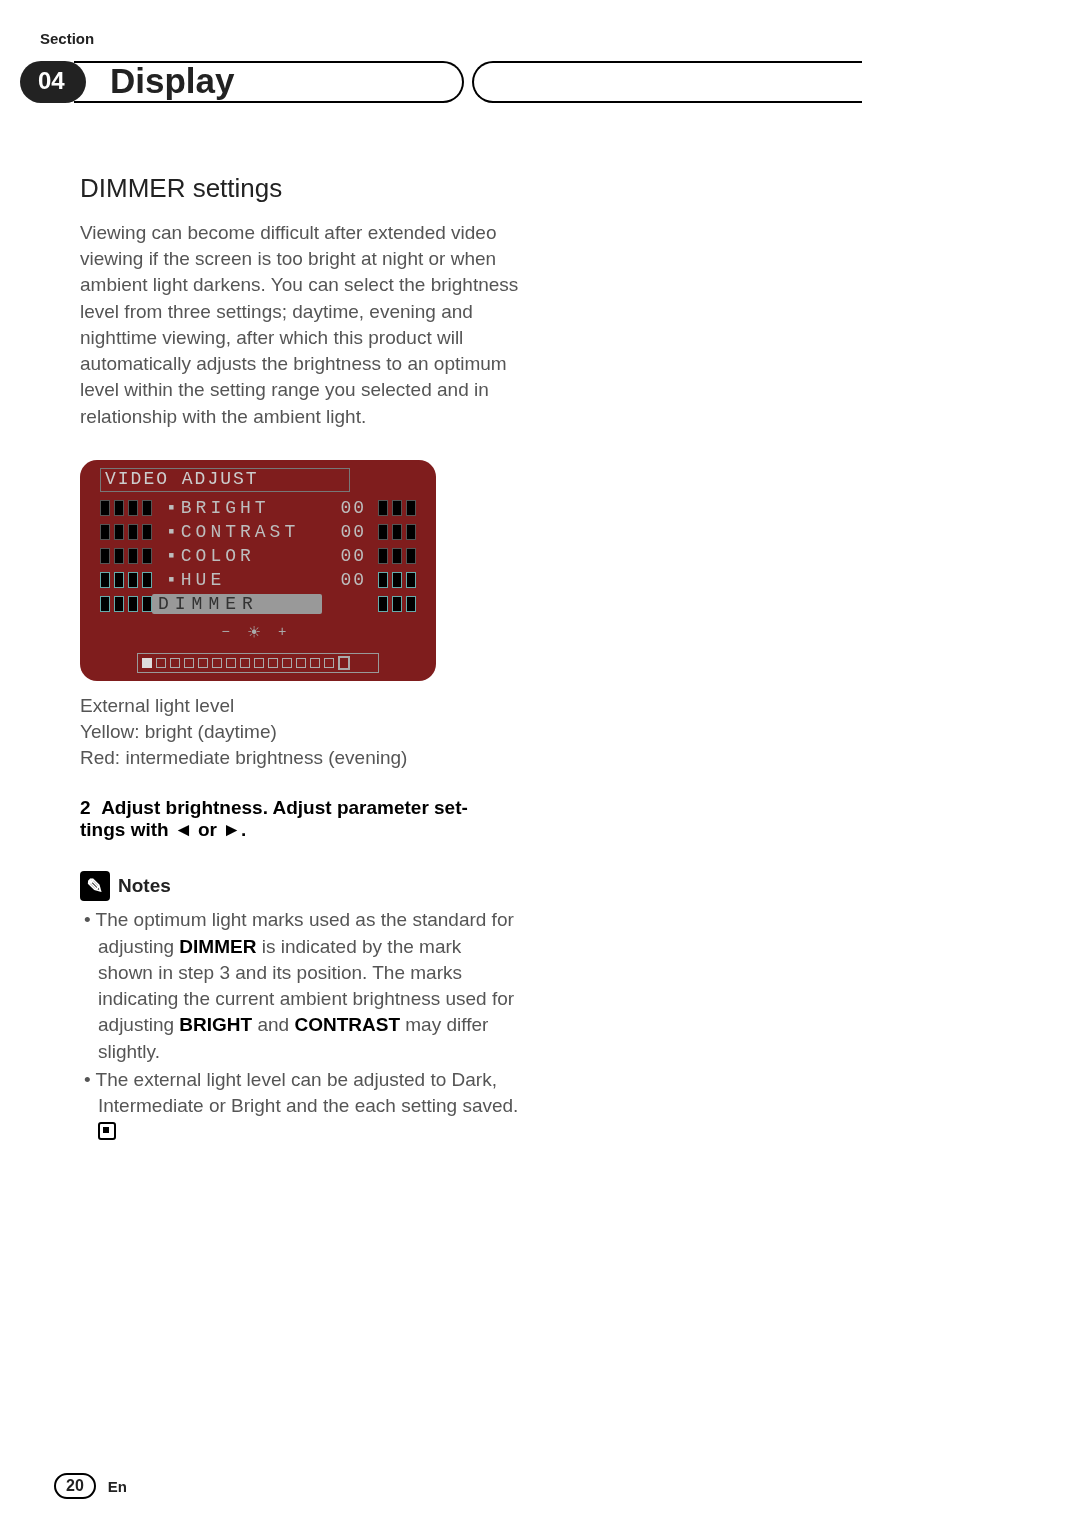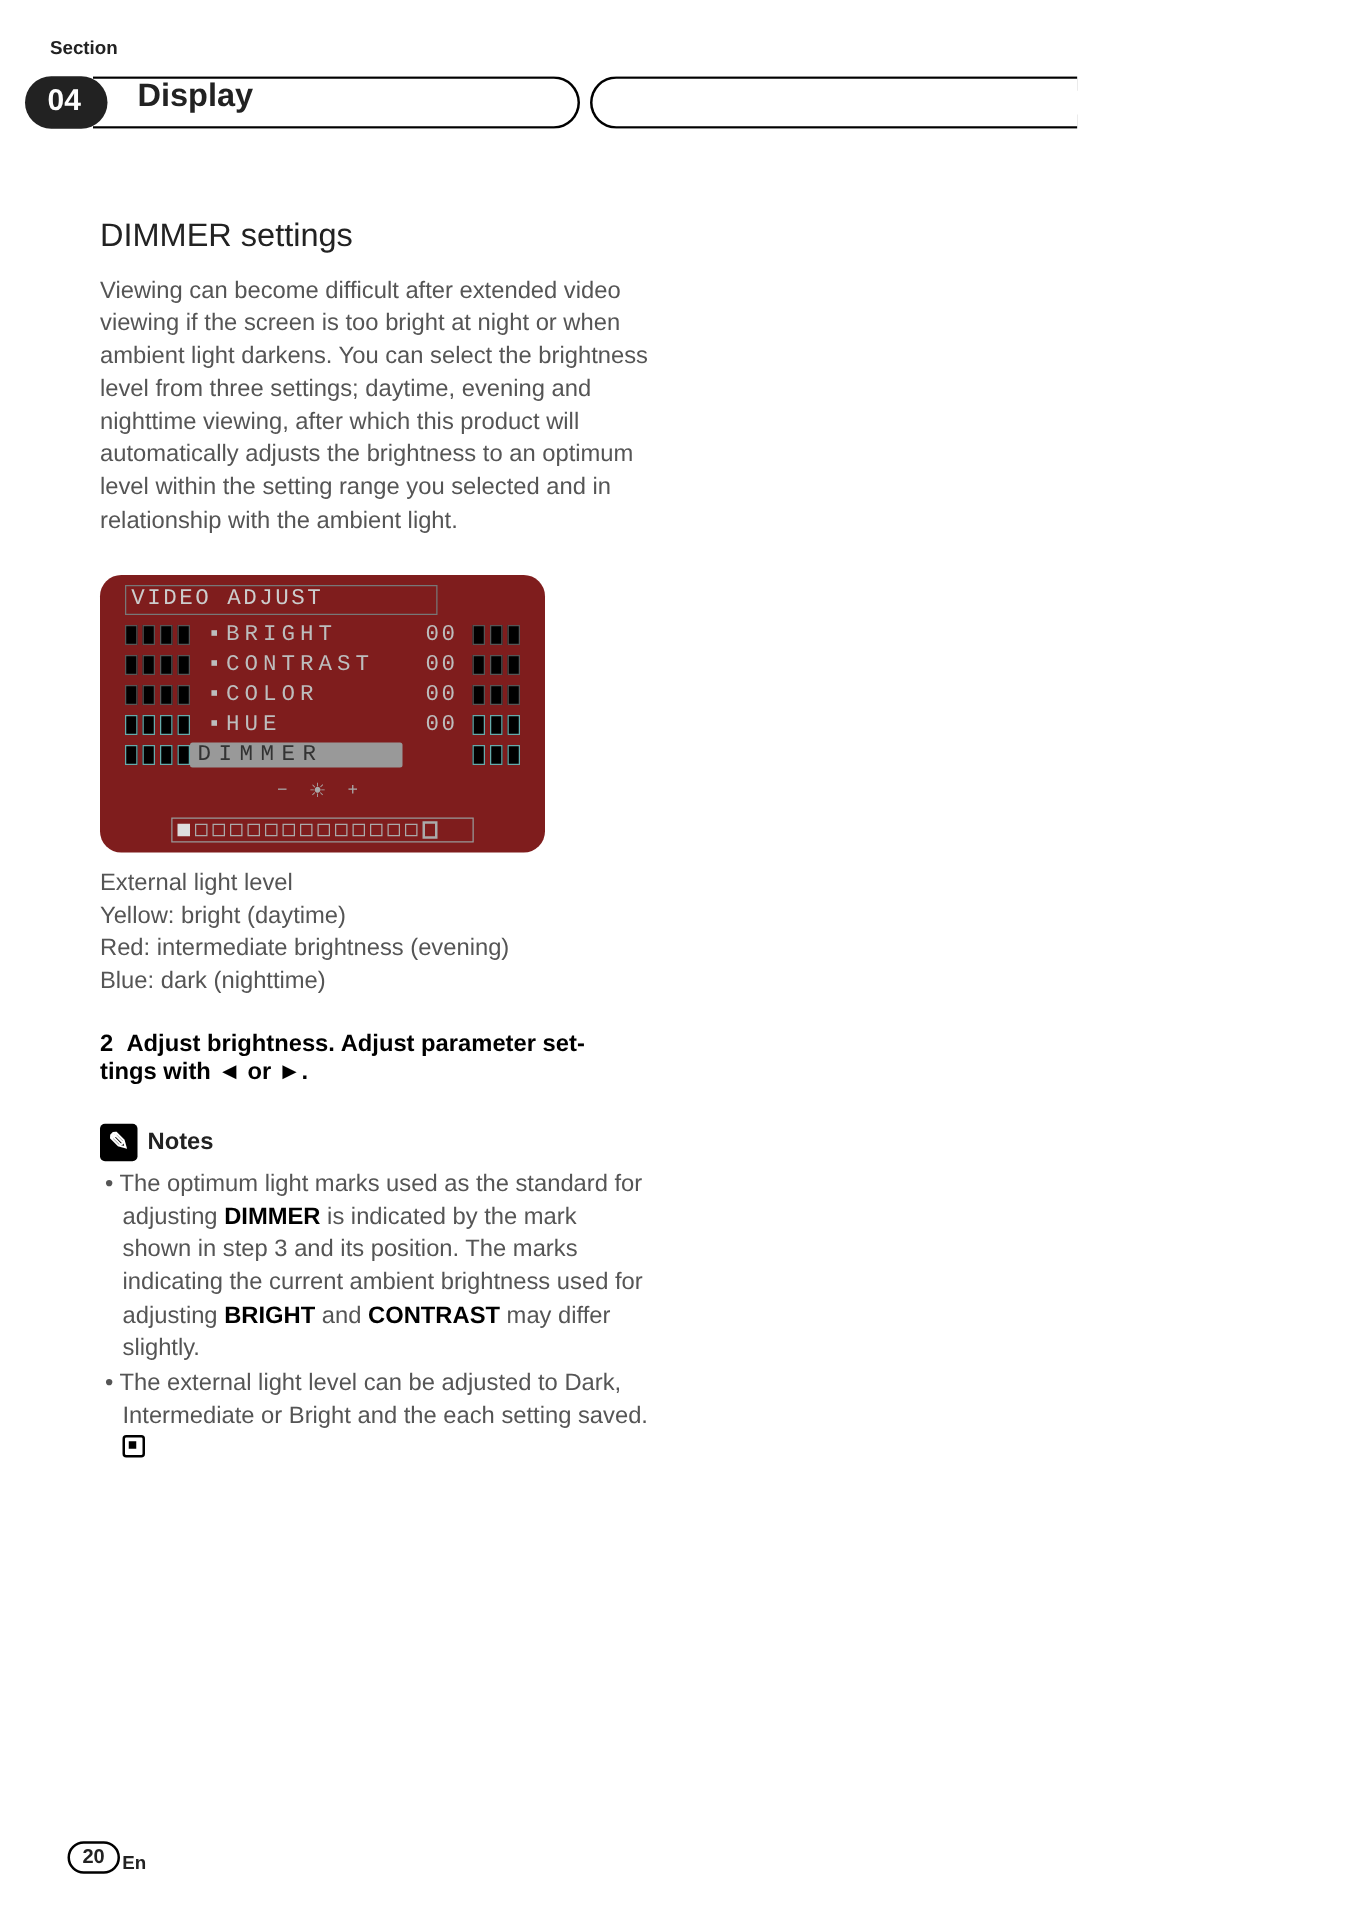--- a/index.html
+++ b/index.html
@@ -47,21 +47,21 @@
     left: 38px;
     top: 16px;
     color: #fff;
     font-size: 24px;
     font-weight: bold;
   }
   .chapter-title {
     position: absolute;
     left: 110px;
     top: 10px;
-    font-size: 26px;
+    font-size: 35px;
     font-weight: bold;
   }
   .lobe {
     position: absolute;
     border: 2px solid #000;
     height: 38px;
     width: 388px;
   }
   .lobe-left {
     left: 74px;
@@ -216,22 +216,22 @@
     position: absolute;
     left: 3px; top: 3px;
     width: 6px; height: 6px;
     background: #000;
   }
   .footer {
     position: absolute;
     bottom: 34px;
     left: 54px;
     display: flex;
-    align-items: flex-end;
-    gap: 2px;
+    align-items: center;
+    gap: 12px;
   }
   .page-num {
     border: 2px solid #000;
     border-radius: 14px;
     padding: 2px 10px;
     font-size: 16px;
     font-weight: bold;
   }
   .lang {
     font-size: 15px;
@@ -361,21 +361,20 @@
           <div class="bb-seg bb-open"></div>
         <div class="bb-seg bb-open"></div>
         <div class="bb-seg bb-end"></div>
       </div>
     </div>
 
     <div class="body-text" style="margin-top:12px">
       <div>External light level</div>
       <div>Yellow: bright (daytime)</div>
       <div>Red: intermediate brightness (evening)</div>
-      <div>Blue: dark (nighttime)</div>
     </div>
 
     <div class="step">
       <span>2</span>&nbsp;&nbsp;<span>Adjust brightness. Adjust parameter set-</span><br>
       <span>tings with ◄ or ►.</span>
     </div>
 
     <div class="notes-hdr">
       <div class="notes-icon">✎</div>
       <span>Notes</span>

